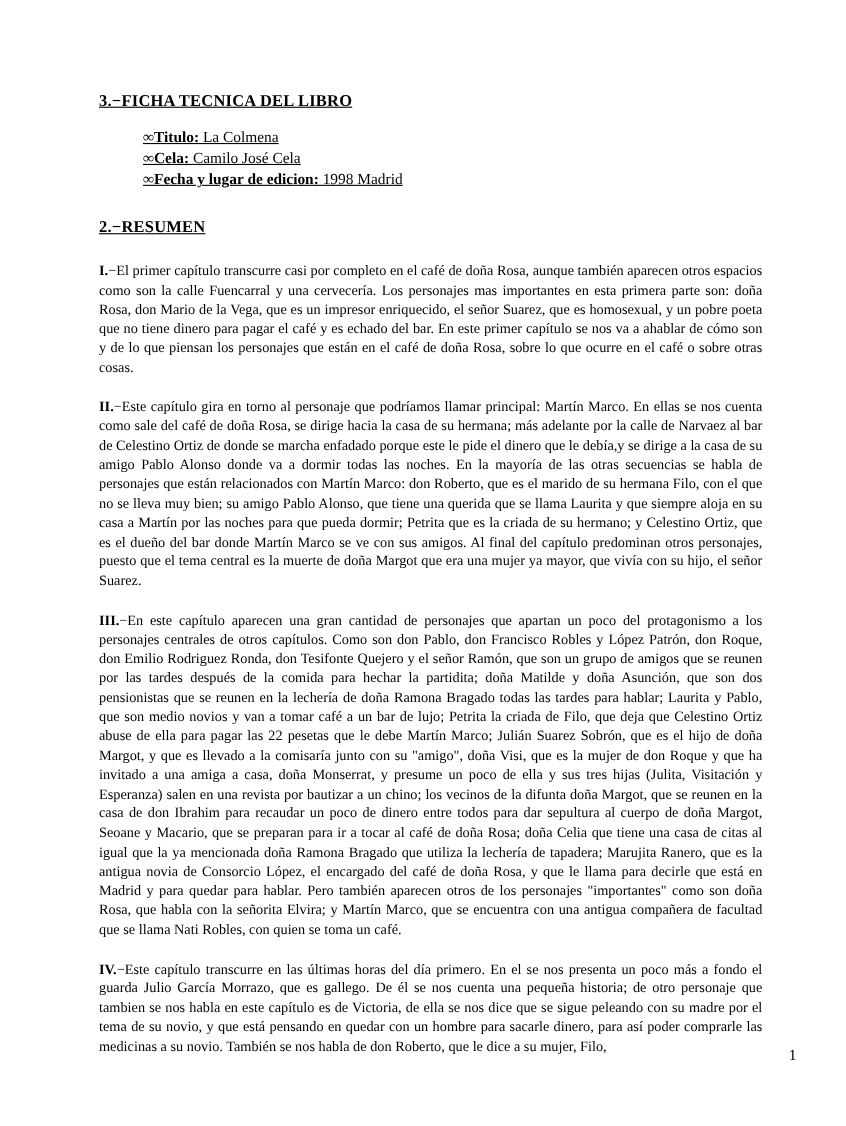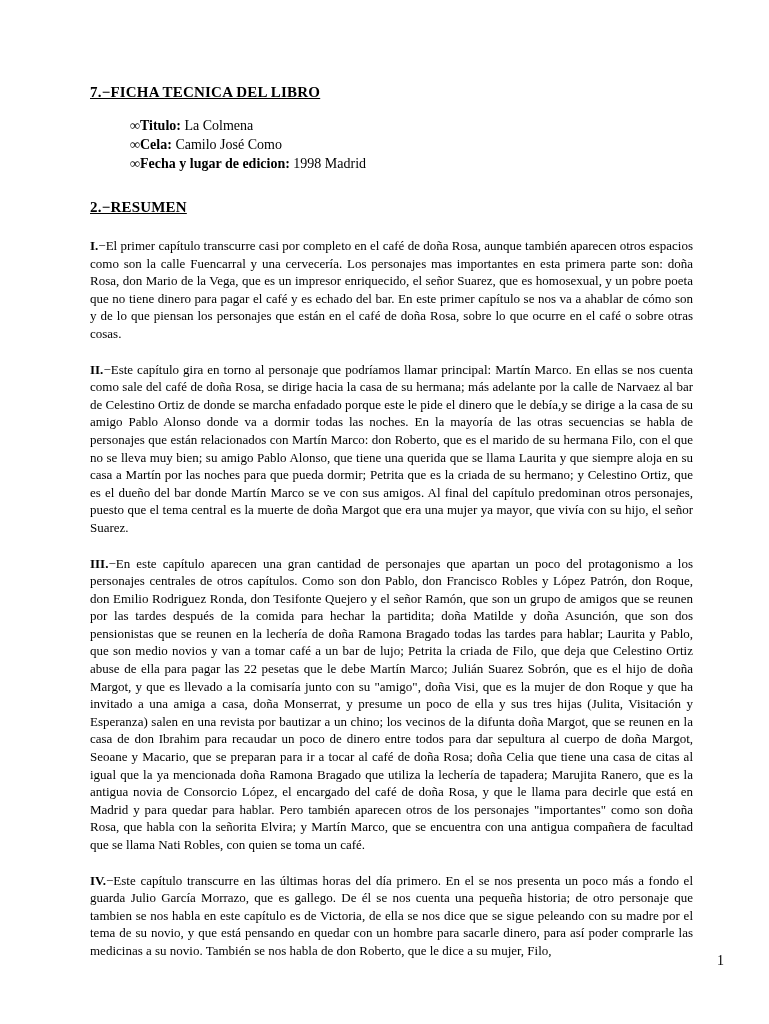--- a/index.html
+++ b/index.html
@@ -22,20 +22,21 @@
   .heading {
     font-size: 15px;
     font-weight: bold;
     text-decoration: underline;
     margin: 0 0 15px 0;
     letter-spacing: 0.2px;
   }
   .heading.resumen { margin-top: 26px; margin-bottom: 21px; }
   .ficha {
     margin: 0 0 0 40px;
+    text-decoration: underline;
   }
   .ficha-item {
     font-size: 14px;
     line-height: 19px;
     white-space: nowrap;
   }
   .b { font-weight: bold; }
   p.para {
     font-size: 13px;
     line-height: 17.6px;
@@ -48,30 +49,30 @@
     right: 45px;
     font-size: 14px;
     line-height: 17px;
   }
 </style>
 </head>
 <body>
 
 <div class="page">
 
-  <div class="heading">7.−FICHA TECNICA DEL LIBRO</div>
+  <div class="heading">3.−FICHA TECNICA DEL LIBRO</div>
 
   <div class="ficha">
     <div class="ficha-item">
       <span class="b"><span>∞</span><span>Titulo:</span></span>
       <span>La Colmena</span>
     </div>
     <div class="ficha-item">
       <span class="b"><span>∞</span><span>Cela:</span></span>
-      <span>Camilo José Como</span>
+      <span>Camilo José Cela</span>
     </div>
     <div class="ficha-item">
       <span class="b"><span>∞</span><span>Fecha y lugar de edicion:</span></span>
       <span>1998 Madrid</span>
     </div>
   </div>
 
   <div class="heading resumen">2.−RESUMEN</div>
 
   <p class="para"><span class="b">I.</span><span>−El primer capítulo transcurre casi por completo en el café de doña Rosa, aunque también aparecen otros espacios como son la calle Fuencarral y una cervecería. Los personajes mas importantes en esta primera parte son: doña Rosa, don Mario de la Vega, que es un impresor enriquecido, el señor Suarez, que es homosexual, y un pobre poeta que no tiene dinero para pagar el café y es echado del bar. En este primer capítulo se nos va a ahablar de cómo son y de lo que piensan los personajes que están en el café de doña Rosa, sobre lo que ocurre en el café o sobre otras cosas.</span></p>

